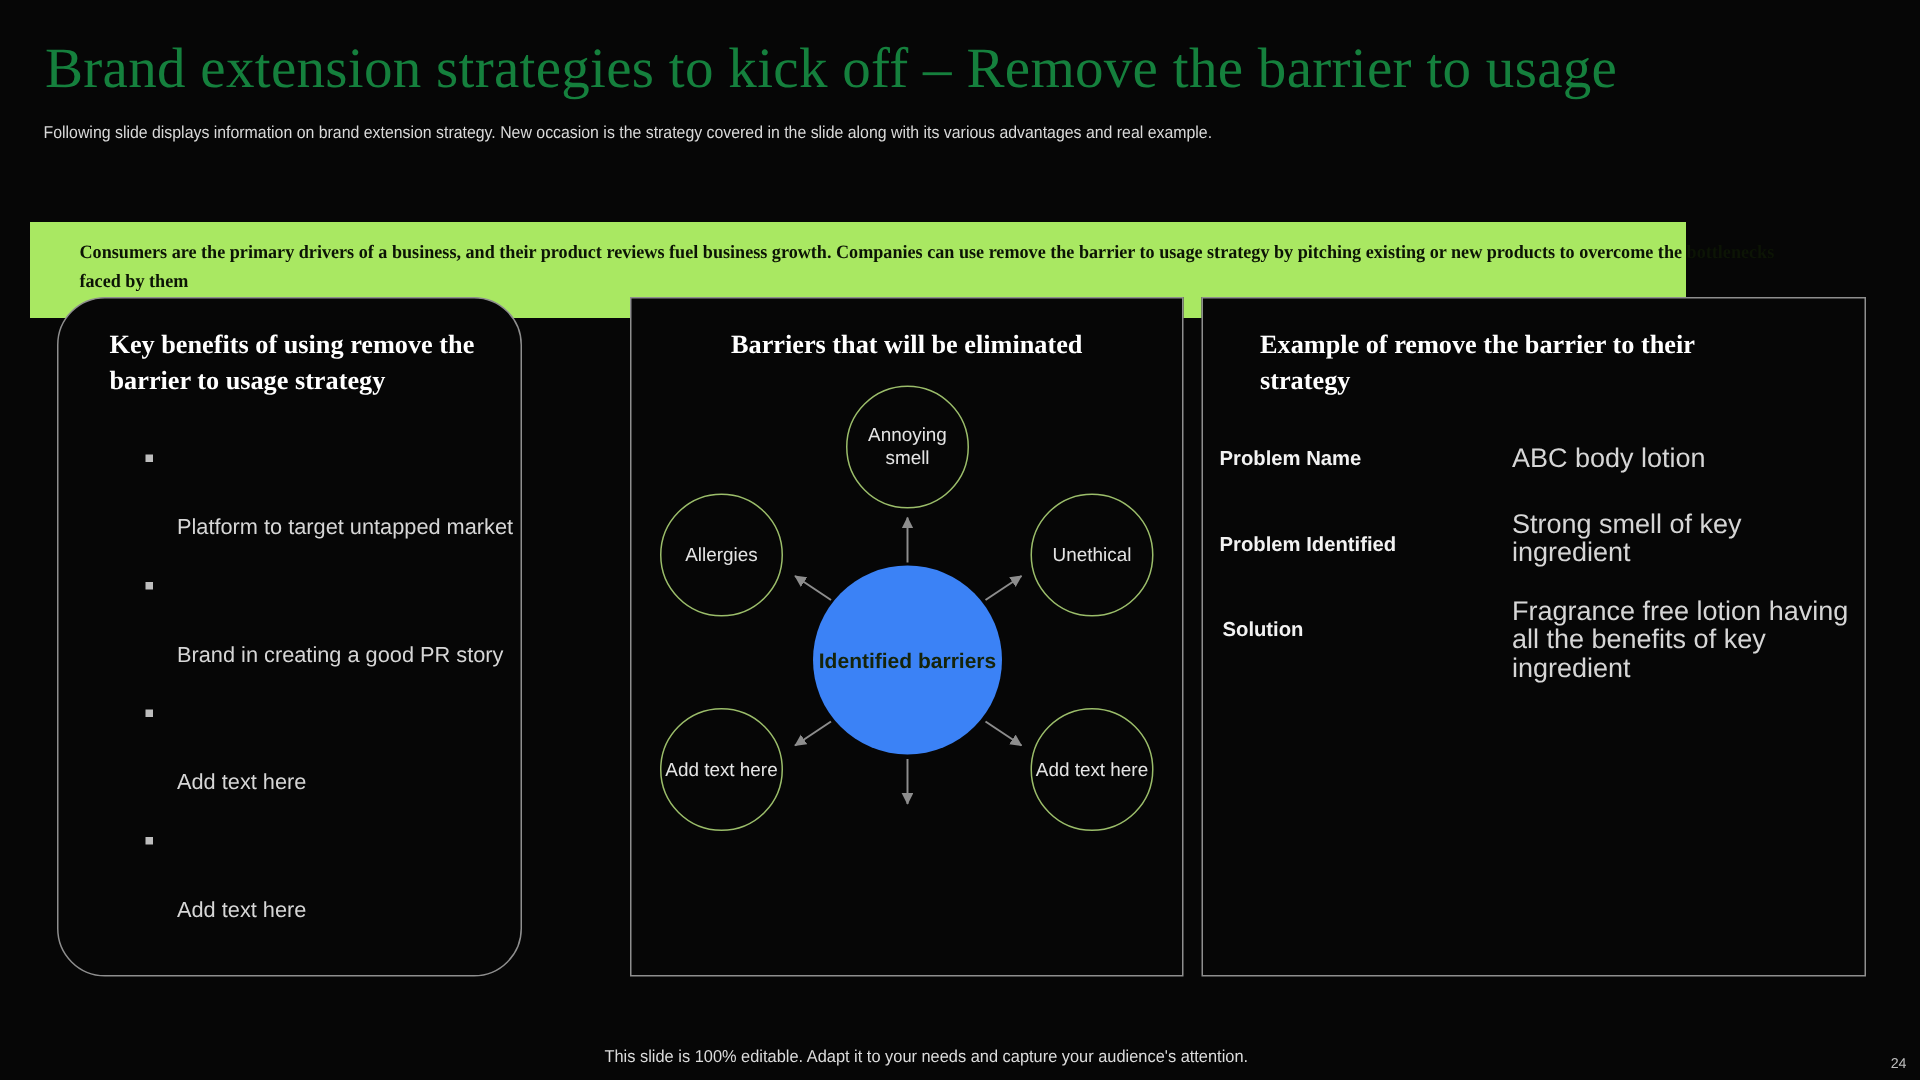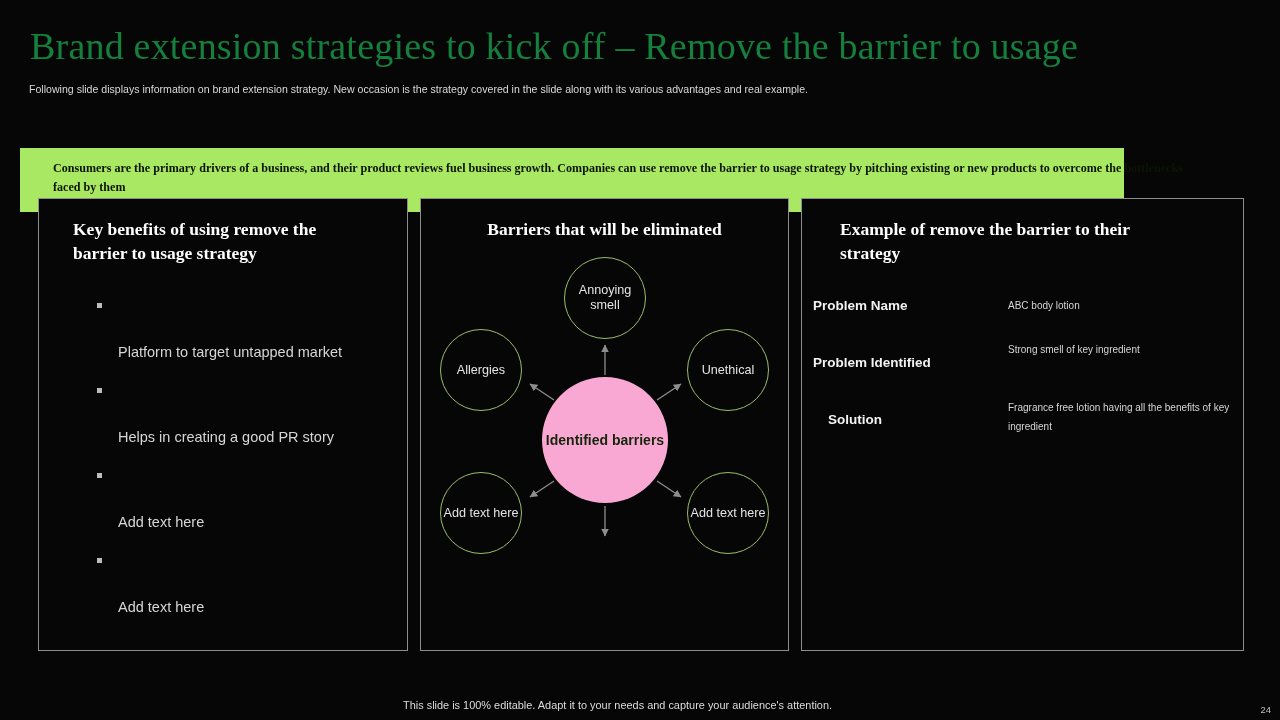--- a/index.html
+++ b/index.html
@@ -34,21 +34,21 @@
     font-family:"Liberation Serif",serif;
     font-weight:700;font-size:12.6px;line-height:19px;color:#0c1405;
     transform:scaleX(.96);transform-origin:left top;
   }
 
   
   .panel{
     position:absolute;top:198px;height:453px;
     border:1px solid #8e8e8e;background:#060606;box-sizing:border-box;
   }
-  #panel-left{left:38px;width:370px;}
+  #panel-left{left:38px;width:310px;border-radius:32px;}
   #panel-mid{left:420px;width:369px;}
   #panel-right{left:801px;width:443px;}
 
   .panel-title{
     position:absolute;font-family:"Liberation Serif",serif;
     font-weight:700;color:#ffffff;font-size:17.5px;line-height:24px;
   }
   #panel-left .panel-title{left:34px;top:18px;width:300px;}
   #panel-mid .panel-title{left:0;top:18px;width:100%;text-align:center;}
   #panel-right .panel-title{left:38px;top:18px;width:330px;}
@@ -66,43 +66,43 @@
   .diagram{position:absolute;left:0;top:0;width:369px;height:453px;}
   .node{
     position:absolute;border-radius:50%;display:flex;align-items:center;
     justify-content:center;text-align:center;box-sizing:border-box;
   }
   .node.outer{
     width:82px;height:82px;border:1px solid #9bbd6a;color:#e4e4e4;
     font-size:12.6px;line-height:15px;justify-content:center;
   }
   .node.center{
-    width:126px;height:126px;background:#f9a8d4;color:#16240a;
+    width:126px;height:126px;background:#3b82f6;color:#16240a;
     font-weight:700;font-size:14px;line-height:18px;
   }
   
   #node-annoying {left:143px;top:58px;}
   #node-allergies{left: 19px;top:130px;}
   #node-unethical{left:266px;top:130px;}
   #node-add-left {left: 19px;top:273px;}
   #node-add-right{left:266px;top:273px;}
   #node-unhealthy{left:143px;top:344px;}
   #node-center   {left:121px;top:178px;}
   .ex-key{
     position:absolute;font-size:13.5px;font-weight:700;color:#f2f2f2;
     line-height:17px;
   }
   .ex-val{
-    position:absolute;font-size:10px;color:#d6d6d6;line-height:19px;
+    position:absolute;font-size:18px;color:#d6d6d6;line-height:19px;
   }
   #ex-key-0{left:11px;top:98px;}
   #ex-val-0{left:206px;top:97px;width:215px;}
   #ex-key-1{left:11px;top:155px;}
   #ex-val-1{left:206px;top:141px;width:180px;}
-  #ex-key-2{left:26px;top:212px;}
+  #ex-key-2{left:13px;top:212px;}
   #ex-val-2{left:206px;top:199px;width:230px;}
 
   
   .footer{
     position:absolute;left:403px;top:699px;
     font-size:11.5px;color:#dcdcdc;transform:scaleX(.95);
     transform-origin:left center;white-space:nowrap;
   }
   .page-num{
     position:absolute;right:9px;top:704px;font-size:9.5px;color:#bdbdbd;
@@ -122,21 +122,21 @@
 
   <div class="panel" id="panel-left">
     <div class="panel-title">Key benefits of using remove the barrier to usage strategy</div>
     <div class="bullets">
       <div class="bullet-row">
         <span class="bullet-sq"></span>
         <span class="bullet-label">Platform to target untapped market</span>
       </div>
       <div class="bullet-row">
         <span class="bullet-sq"></span>
-        <span class="bullet-label">Helps in creating a good PR story</span>
+        <span class="bullet-label">Brand in creating a good PR story</span>
       </div>
       <div class="bullet-row">
         <span class="bullet-sq"></span>
         <span class="bullet-label">Add text here</span>
       </div>
       <div class="bullet-row">
         <span class="bullet-sq"></span>
         <span class="bullet-label">Add text here</span>
       </div>
     </div>

